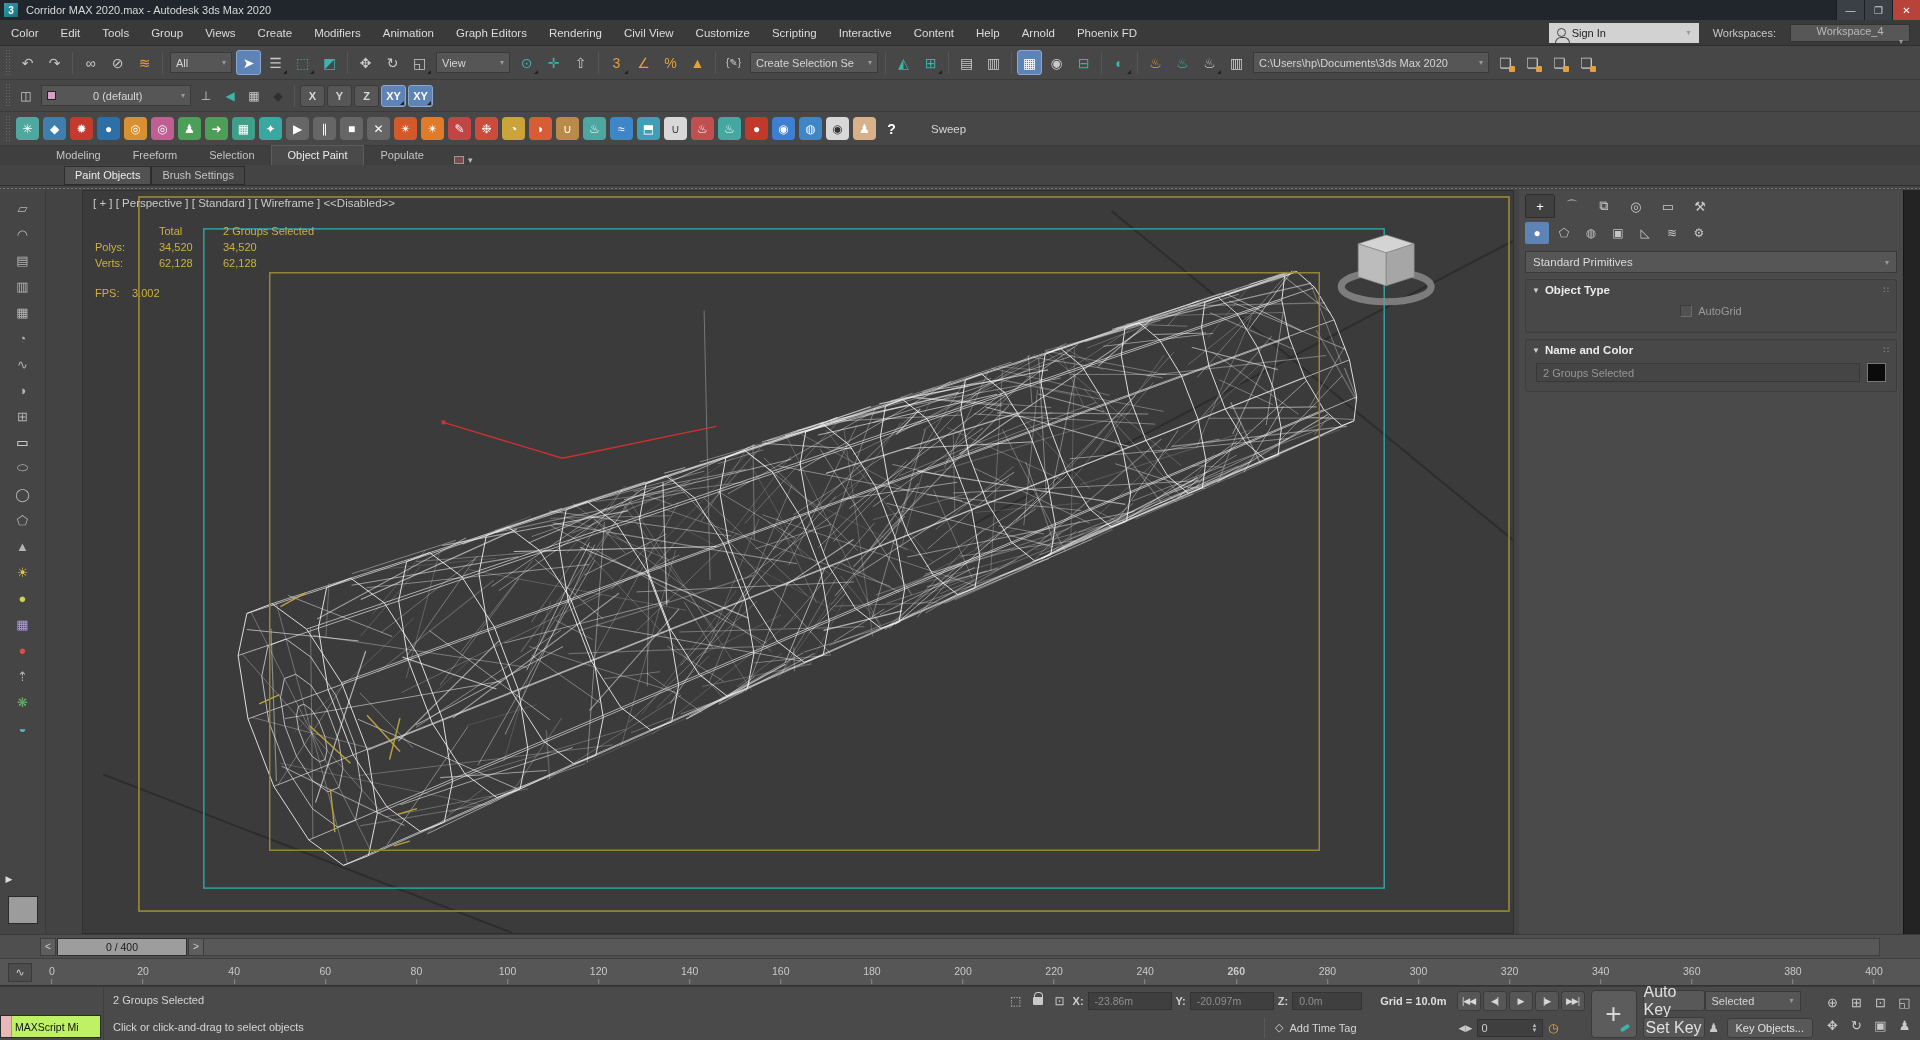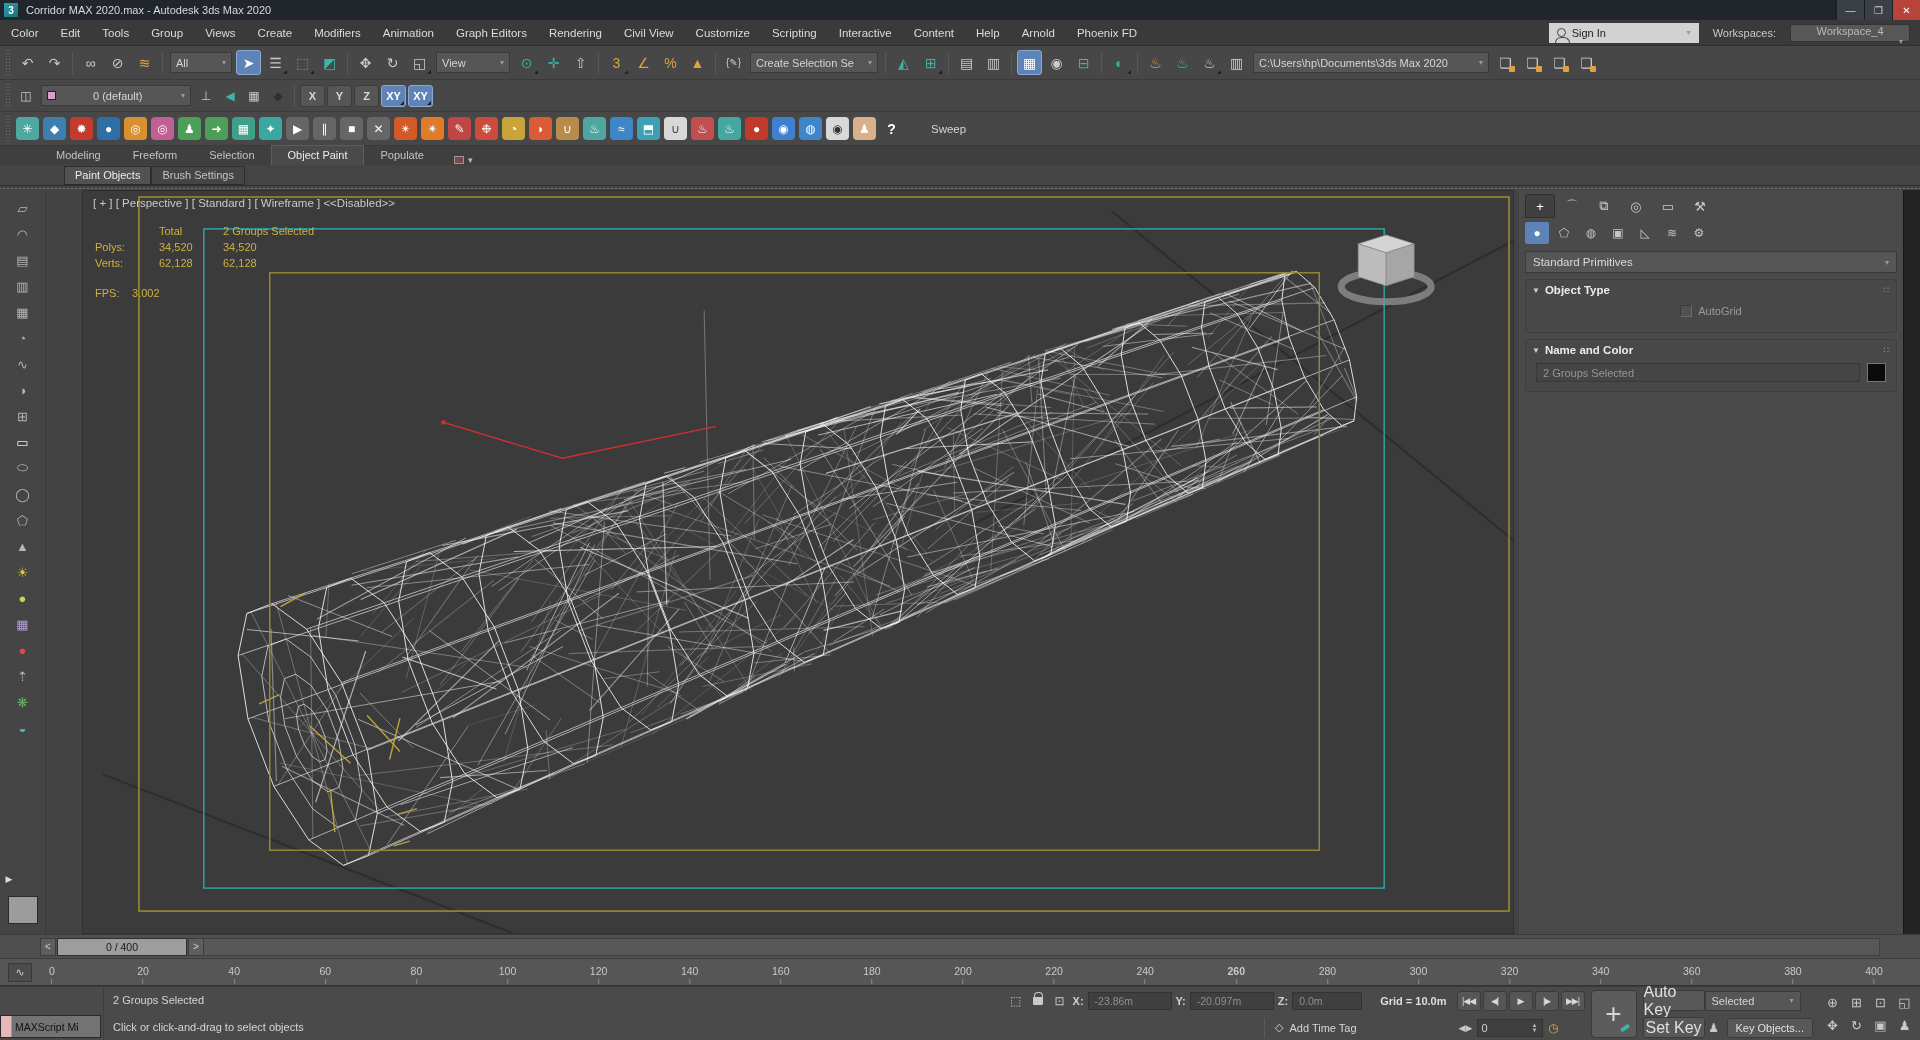--- a/index.html
+++ b/index.html
@@ -136,21 +136,21 @@
   .ticks { position:absolute; left:52px; right:46px; top:0; bottom:0; }
   .tick { position:absolute; top:6px; transform:translateX(-50%); color:#c9c9c9; font-size:10.5px; text-align:center; }
   .tick i { display:block; width:1px; height:5px; background:#8b8b8b; margin:2px auto 0; }
 
   
   .statusbar { height:54px; background:#4a4a4a; border-top:1px solid #3a3a3a; display:flex; }
   .sb-left { width:104px; display:flex; flex-direction:column; border-right:1px solid #3e3e3e; }
   .sb-left .spacer { height:27px; }
   .mxs-box { height:23px; margin:1px 2px 2px 0; display:flex; border:1px solid #2a2a2a; }
   .mxs-pink { width:11px; background:#e8b7b7; border-right:1px solid #999; }
-  .mxs-white { flex:1; background:#737373; color:#111; font-size:10.5px; display:flex; align-items:center;
+  .mxs-white { flex:1; background:#bef264; color:#111; font-size:10.5px; display:flex; align-items:center;
                padding-left:3px; white-space:nowrap; overflow:hidden; }
   .sb-texts { flex:1; display:flex; flex-direction:column; }
   .sb-texts > div { height:27px; display:flex; align-items:center; padding-left:9px; color:#d5d5d5; font-size:11px; }
   .sb-right { display:grid; grid-template-rows:27px 27px; grid-auto-flow:column;
               grid-template-columns:auto auto auto auto auto auto; align-items:center; padding-right:4px; }
   .coordsr1 { display:flex; align-items:center; gap:4px; grid-row:1; grid-column:1; }
   .coordsr2 { display:flex; align-items:center; justify-content:flex-end; gap:6px; grid-row:2; grid-column:1; padding-right:100px; }
   .mini-icon { width:18px; height:18px; display:flex; align-items:center; justify-content:center; color:#c9c9c9; font-size:12px; }
   .lock-icon { width:10px; height:8px; background:#c9c9c9; border-radius:1px; position:relative; margin:0 4px; }
   .lock-icon:before { content:""; position:absolute; left:1.5px; top:-5px; width:7px; height:5px;

